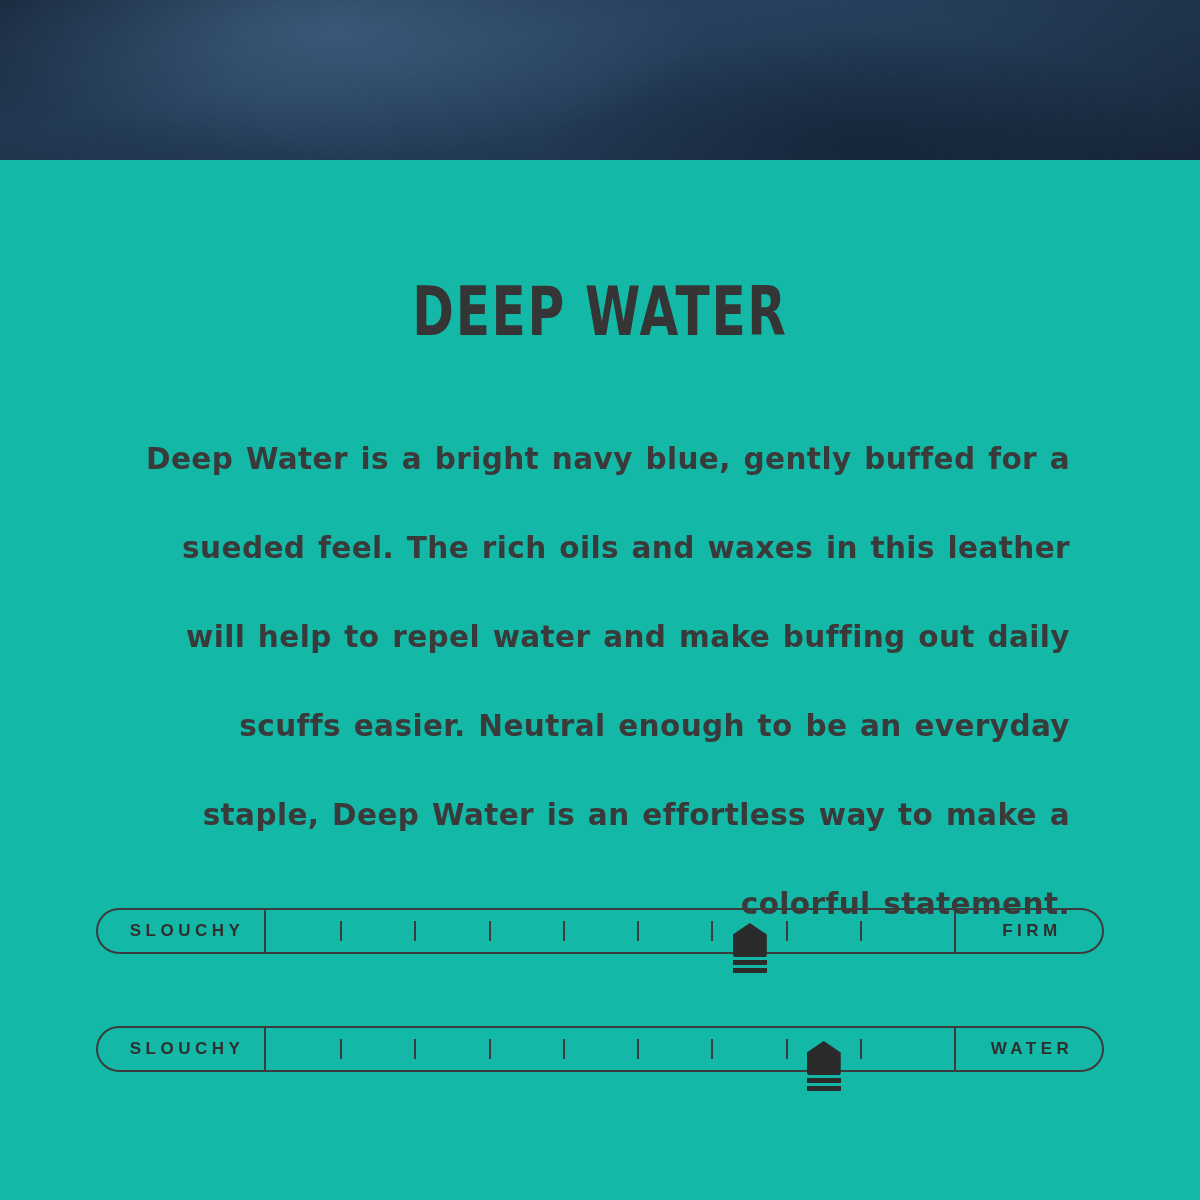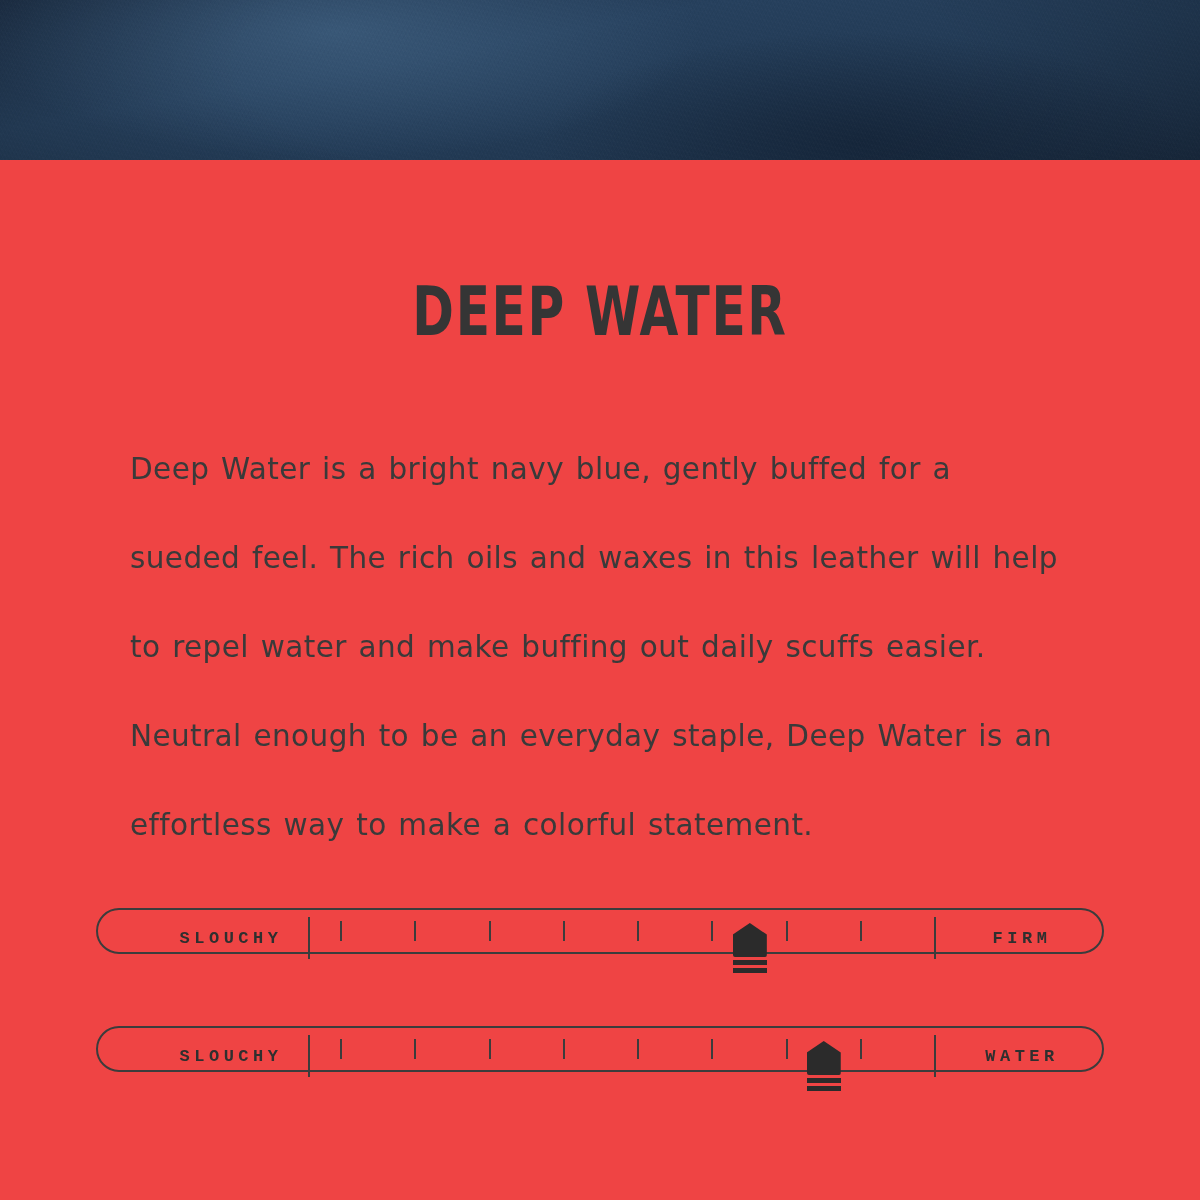--- a/index.html
+++ b/index.html
@@ -11,21 +11,21 @@
     height: 1200px;
     background: #e6e7e8;
     font-family: "Liberation Sans", sans-serif;
     overflow: hidden;
   }
 
   #page {
     position: relative;
     width: 1200px;
     height: 1200px;
-    background: #ef4444;
+    background: #14b8a6;
   }
 
   
   .swatch-band {
     position: absolute;
     top: 0;
     left: 0;
     width: 1200px;
     height: 160px;
     background:
@@ -60,30 +60,30 @@
     font-size: 68px;
     letter-spacing: 2px;
     color: #353535;
     transform: scaleX(0.82);
     transform-origin: 50% 50%;
   }
 
   
   .body-copy {
     position: absolute;
-    top: 425px;
+    top: 415px;
     left: 130px;
     width: 940px;
-    text-align: left;
+    text-align: right;
     font-family: "DejaVu Sans", sans-serif;
     font-size: 29.5px;
     line-height: 89px;
     letter-spacing: 0.4px;
     color: #3a3a3a;
-    font-weight: 400;
+    font-weight: 700;
     word-spacing: 2px;
   }
 
   
   .slider {
     position: absolute;
     left: 96px;
     width: 1008px;
     height: 46px;
     box-sizing: border-box;
@@ -95,42 +95,41 @@
   #slider-texture  { top: 1026px; }
 
   .slider-inner {
     position: relative;
     width: 100%;
     height: 100%;
   }
 
   .end-label {
     position: absolute;
-    top: 7px;
+    top: 0;
     height: 100%;
     display: flex;
     align-items: center;
     justify-content: center;
-    font-family: Liberation Mono, monospace;
+    font-family: Liberation Sans, sans-serif;
     font-size: 17px;
     font-weight: 700;
     letter-spacing: 4.5px;
     color: #2f2f2f;
     box-sizing: border-box;
-    margin-left: 44px;
   }
   .end-label.left {
     left: 0;
     width: 168px;
     border-right: 2px solid #3c3c3c;
     padding-left: 12px;
   }
   .end-label.right {
     right: 0;
-    width: 168px;
+    width: 148px;
     border-left: 2px solid #3c3c3c;
     padding-left: 6px;
   }
 
   .ticks {
     position: absolute;
     left: 168px;
     right: 168px;
     top: 0;
     height: 100%;

